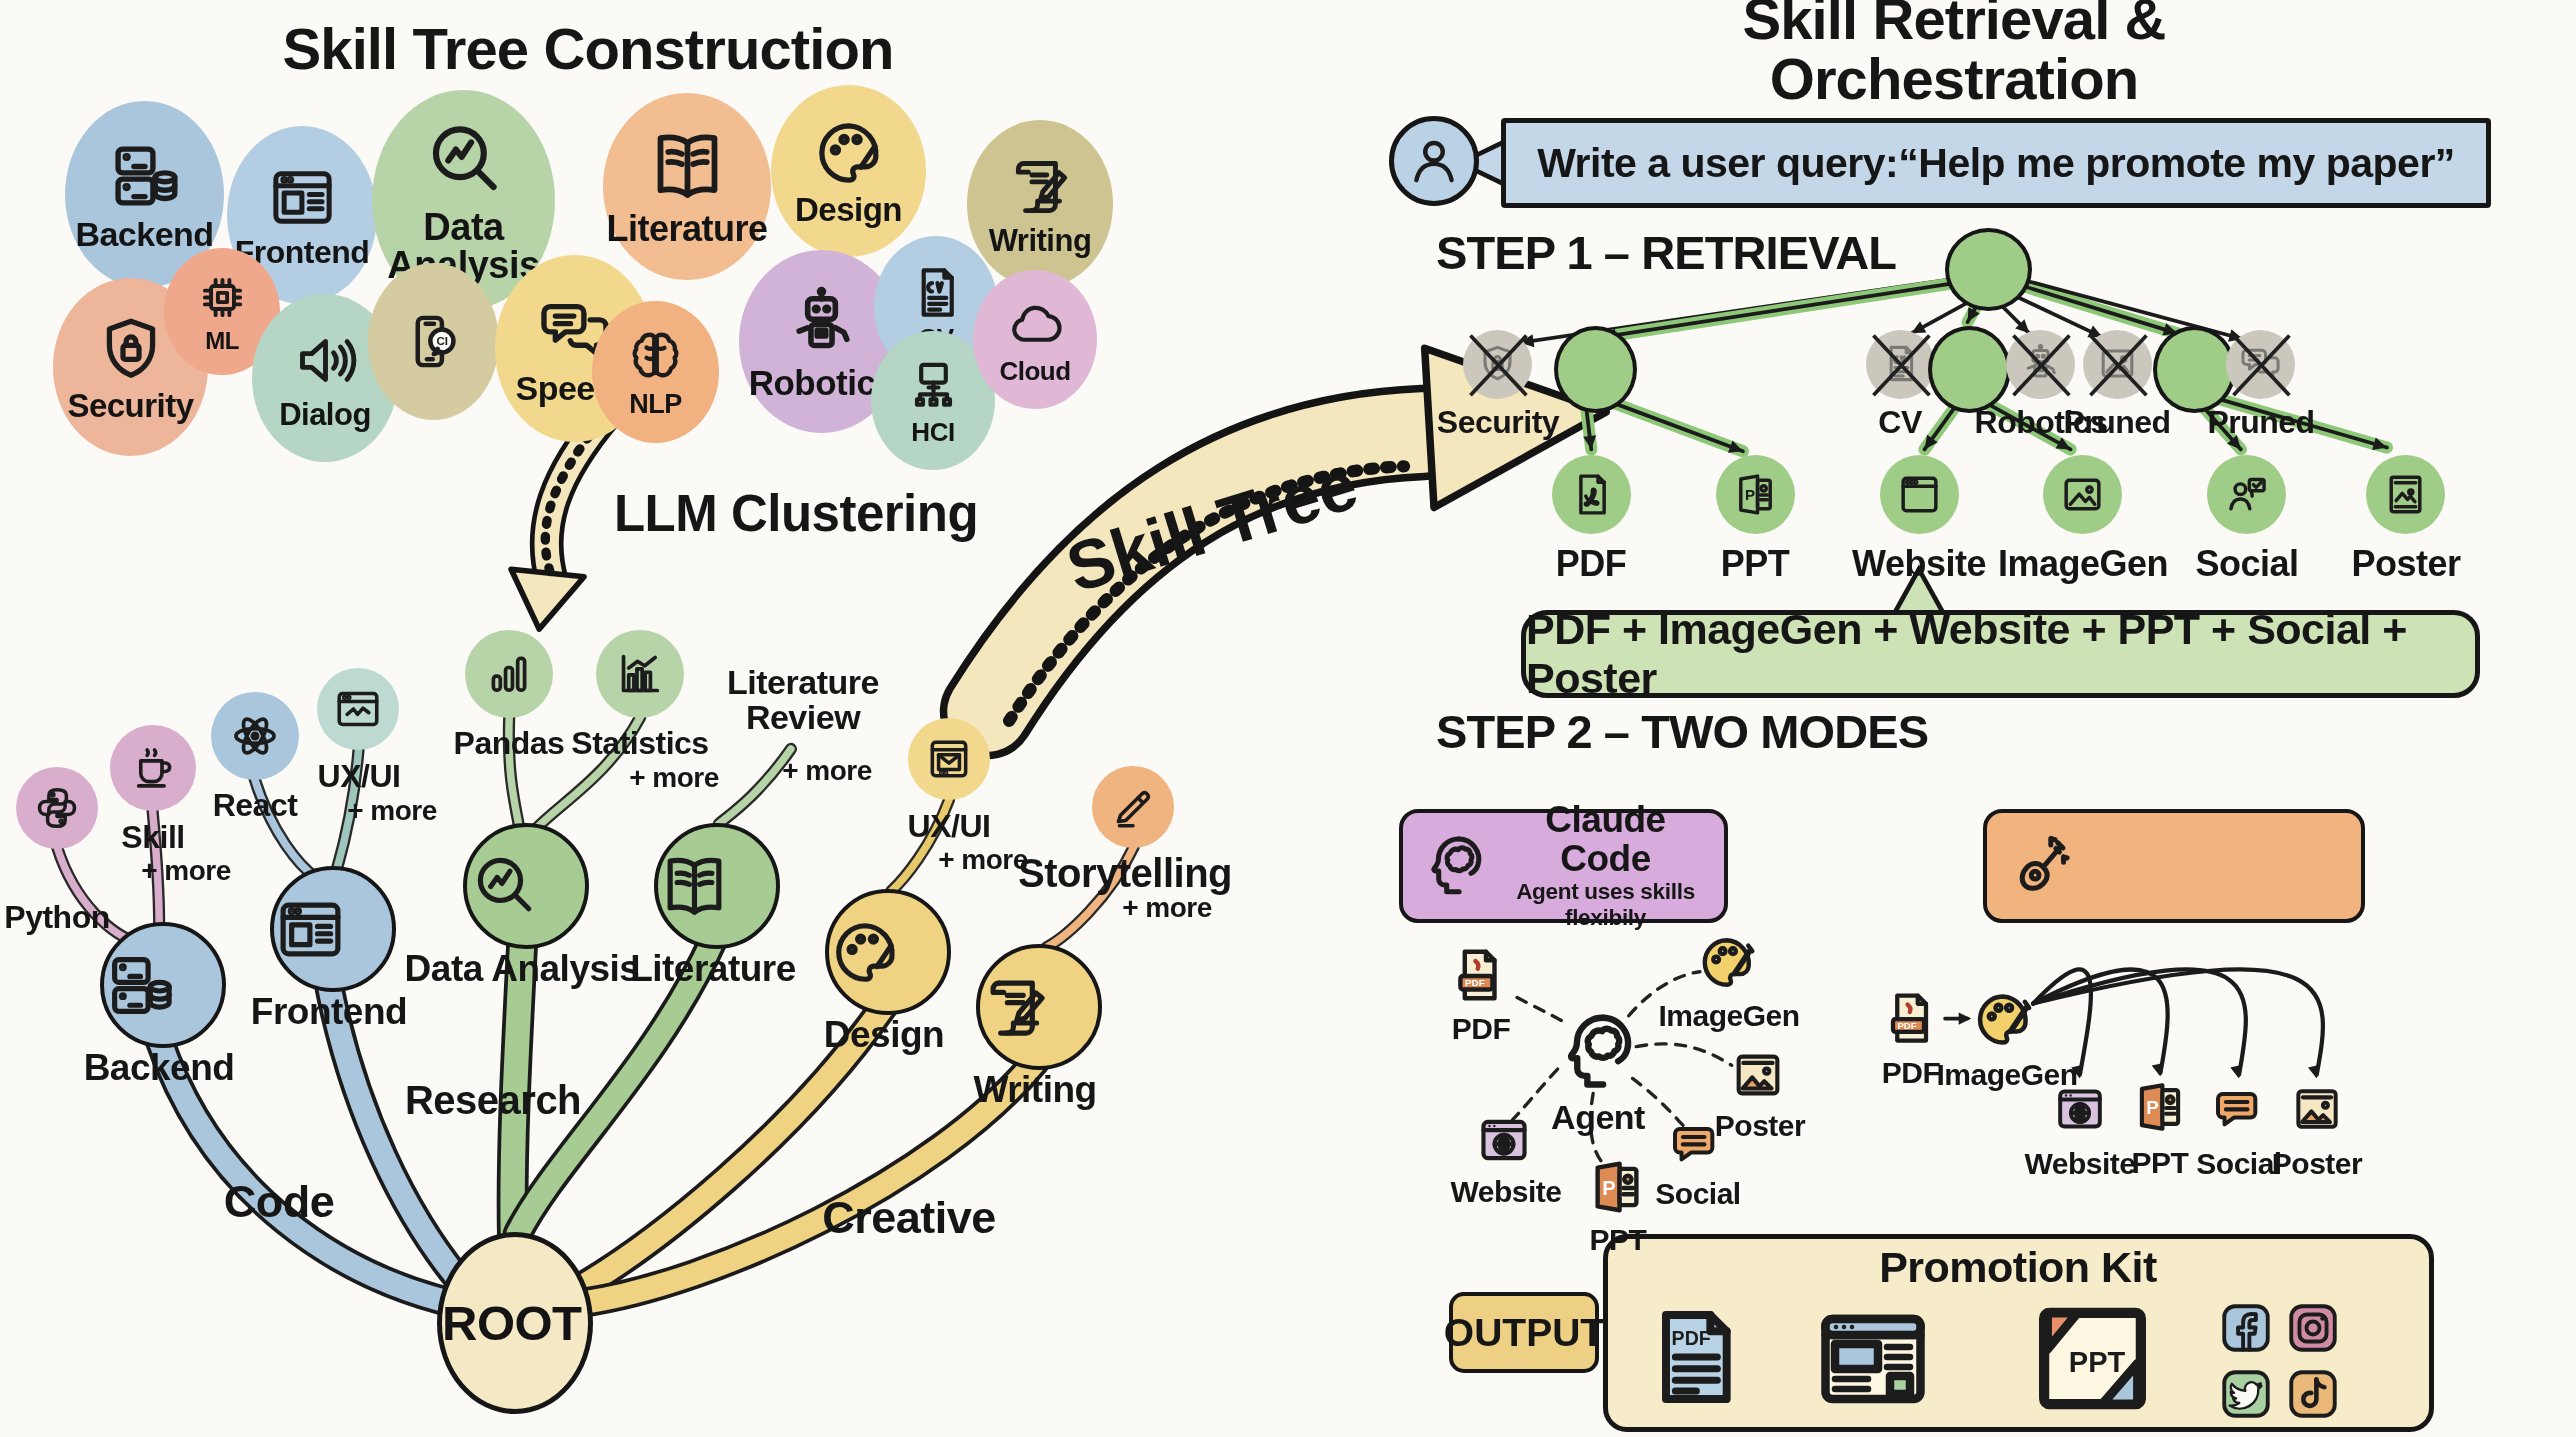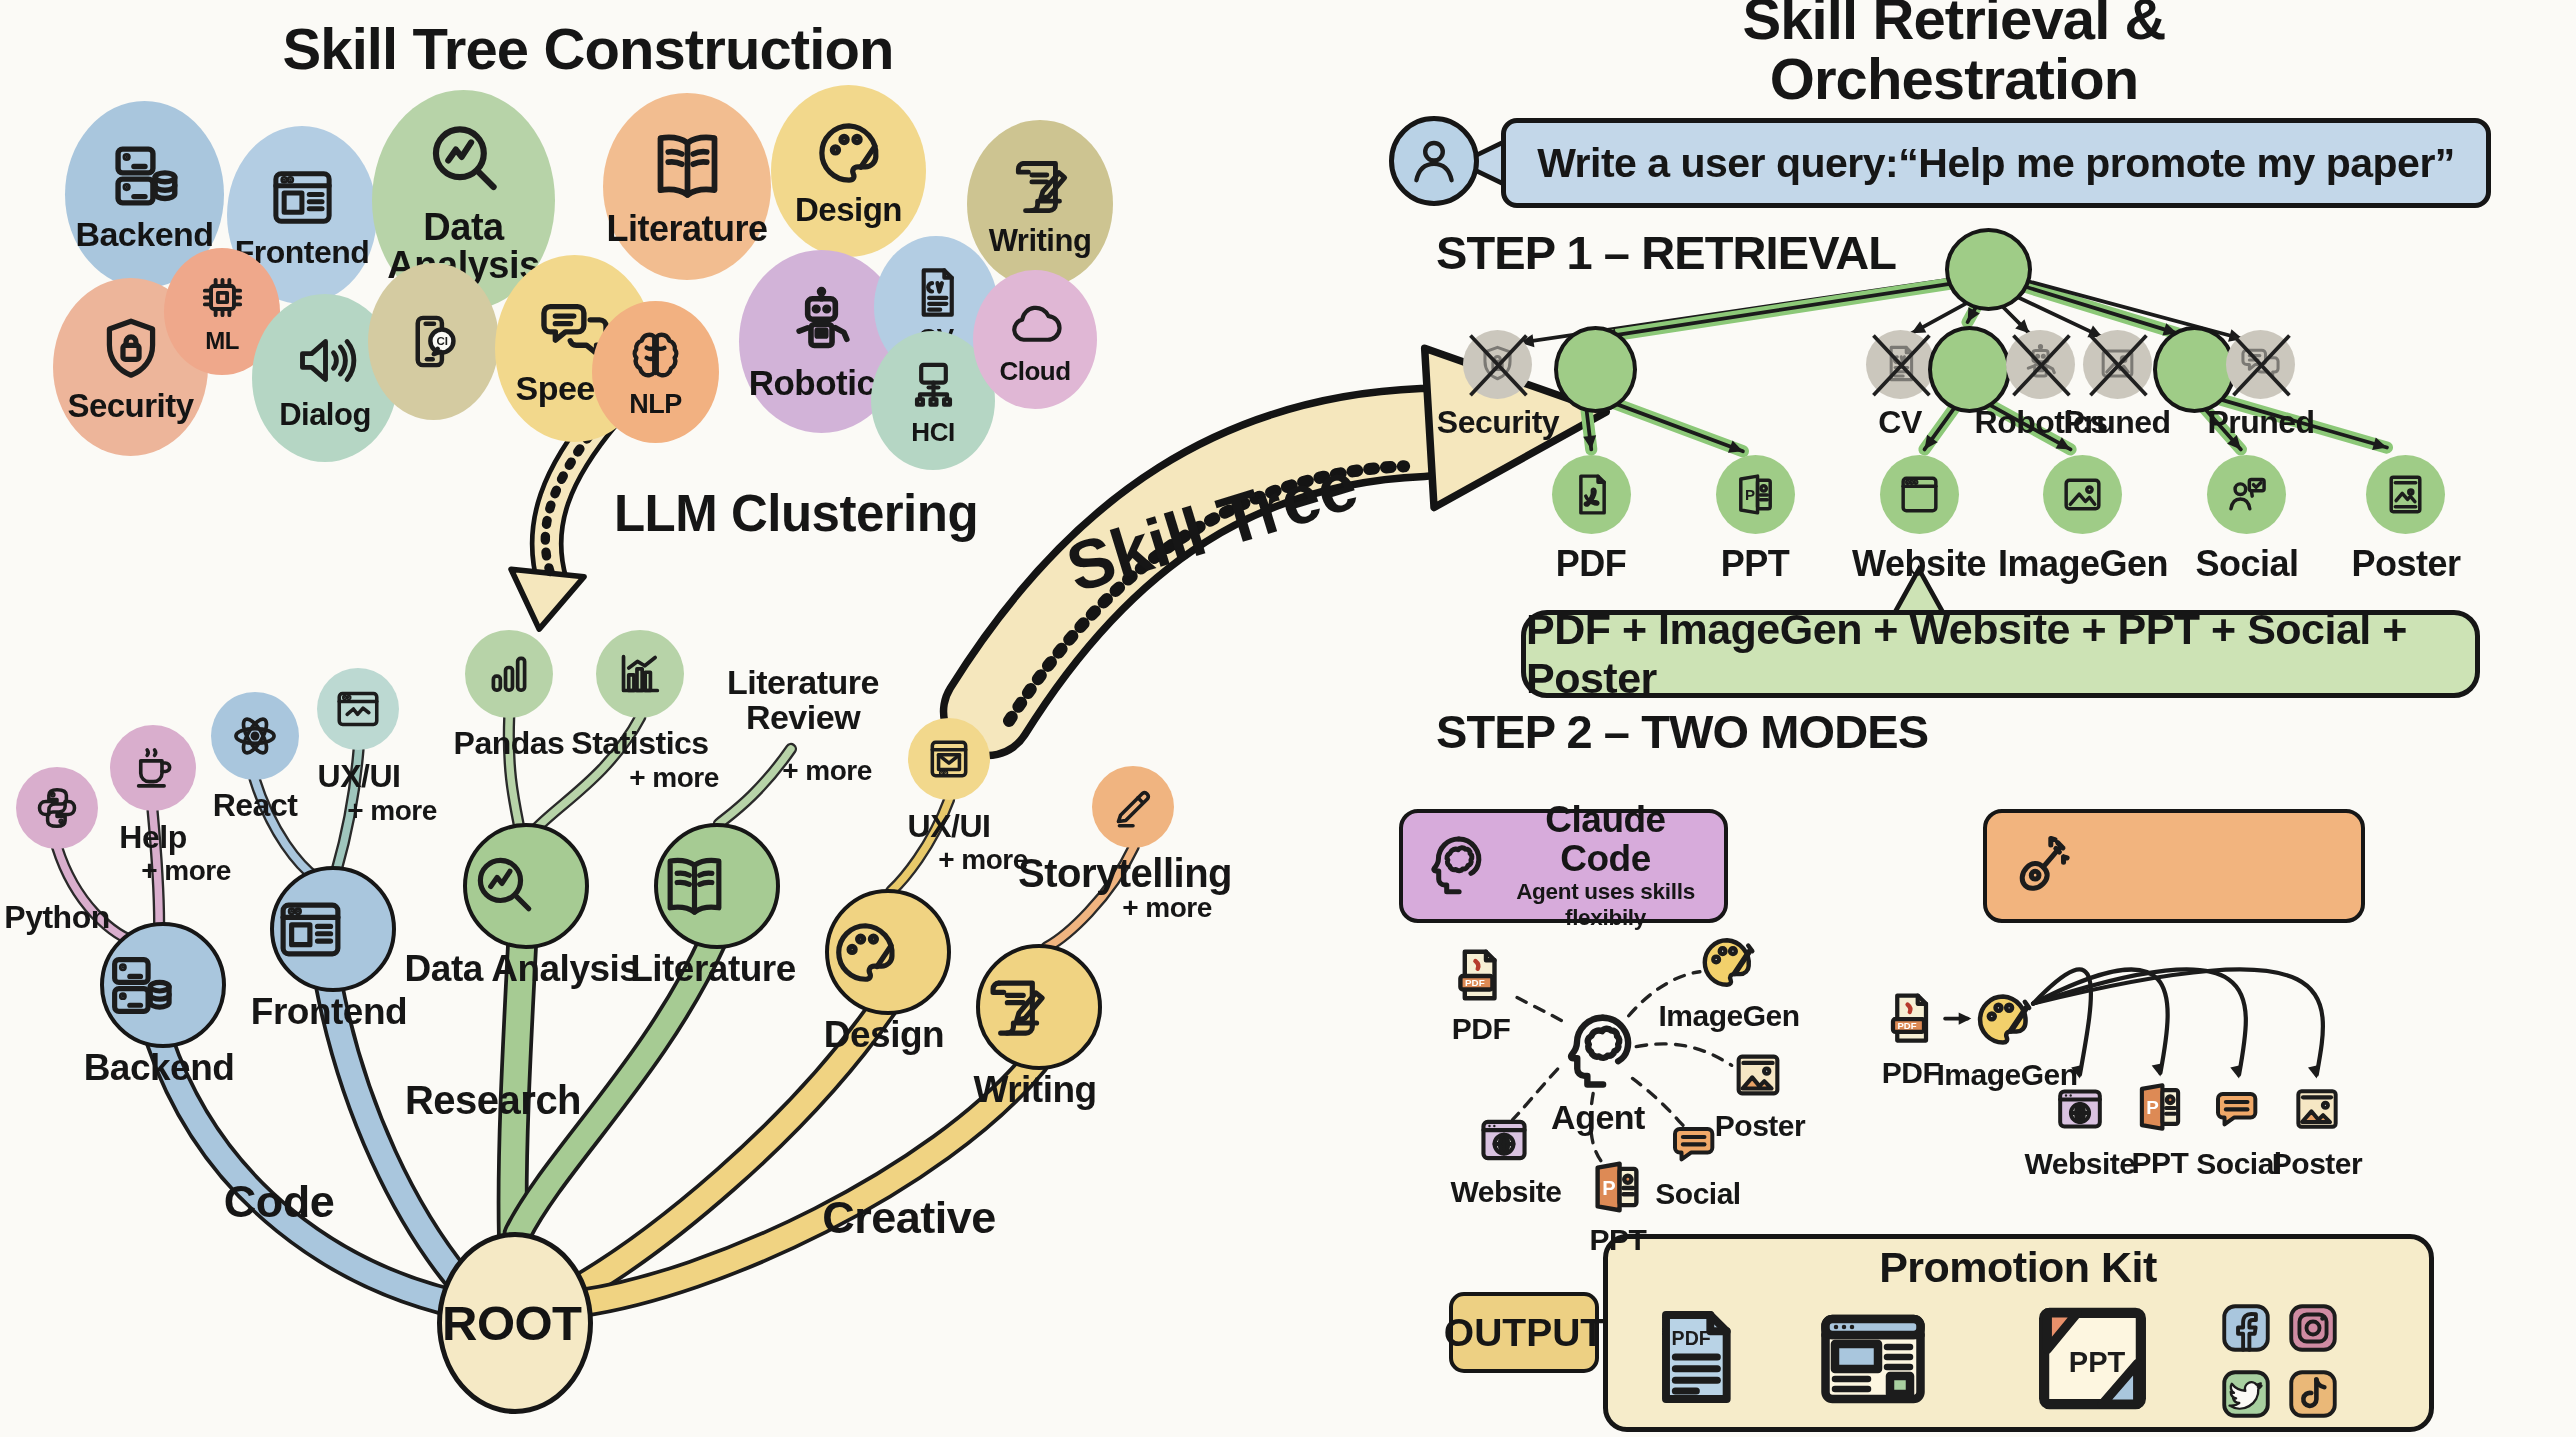--- a/index.html
+++ b/index.html
@@ -16,21 +16,21 @@
   .node{position:absolute;border-radius:50%;border:4.7px solid #161616;display:flex;align-items:center;justify-content:flex-start;}
   .leafc{position:absolute;border-radius:50%;display:flex;align-items:center;justify-content:center;}
   .prune{position:absolute;border-radius:50%;background:#cbc7bd;display:flex;align-items:center;justify-content:center;}
   .gnode{position:absolute;border-radius:50%;background:#9fcc87;border:4.7px solid #161616;}
   .gleaf{position:absolute;border-radius:50%;background:#9fcc87;display:flex;align-items:center;justify-content:center;}
   .box{position:absolute;border:4.7px solid #161616;display:flex;align-items:center;box-sizing:border-box;}
   .ic{fill:none;stroke:#1c1c1c;stroke-width:1.7;stroke-linecap:round;stroke-linejoin:round;}
   .ic text{font-family:"Liberation Sans","DejaVu Sans",sans-serif;}
   .bubble svg,.node svg,.gleaf svg{flex:none;}
   .qbubble{position:absolute;left:1501px;top:118px;width:990px;height:90px;background:#c3d7e9;
-           border:5.6px solid #161616;border-radius:16px;display:flex;align-items:center;justify-content:center;
+           border:5.6px solid #161616;border-radius:4px;display:flex;align-items:center;justify-content:center;
            font-size:41px;font-weight:800;letter-spacing:-0.5px;box-sizing:border-box;}
   .result{position:absolute;left:1521px;top:610px;width:959px;height:88px;background:#cde3b5;
           border:5.6px solid #161616;border-radius:26px;display:flex;align-items:center;justify-content:center;
           font-size:43px;font-weight:800;letter-spacing:-0.5px;box-sizing:border-box;}
   .modebox{border-radius:19px;padding:9.4px 15px;gap:13px;}
   .modebox .mtxt{flex:1;text-align:center;}
   .mtitle{font-size:37px;font-weight:800;letter-spacing:-0.5px;line-height:1.05;}
   .msub{font-size:22.5px;font-weight:700;letter-spacing:-0.3px;}
   .avatar{position:absolute;left:1389px;top:116px;width:90px;height:90px;border-radius:50%;
           background:#b9d2e6;border:5.6px solid #161616;display:flex;align-items:center;justify-content:center;box-sizing:border-box;}
@@ -359,21 +359,21 @@
       </div>
       <div class="lbl" style="left:57px;top:918px;font-size:32px;">Python</div>
       <div class="leafc" style="left:110px;top:725px;width:86px;height:86px;background:#d9aecd;">
         <svg class="ic" viewBox="0 0 24 24" width="51" height="51">
           <path d="M6 8.4h10v5.8a4 4 0 01-4 4h-2a4 4 0 01-4-4z"></path>
           <path d="M16 9.4h1.6a2 2 0 010 4H16"></path>
           <path d="M9 5.8c.8-1 .8-1.6 0-2.6M12.5 5.8c.8-1 .8-1.6 0-2.6"></path>
           <line x1="5" y1="20.2" x2="17" y2="20.2"></line>
         </svg>
       </div>
-      <div class="lbl" style="left:153px;top:838px;font-size:32px;">Help</div>
+      <div class="lbl" style="left:153px;top:838px;font-size:32px;">Skill</div>
       <div class="lbl" style="left:186px;top:871px;font-size:28px;">+ more</div>
       <div class="leafc" style="left:211px;top:692px;width:88px;height:88px;background:#a9c6dd;">
         <svg class="ic" viewBox="0 0 24 24" width="52" height="52">
           <circle cx="12" cy="12" r="1.2" fill="#1c1c1c"></circle>
           <ellipse cx="12" cy="12" rx="8.8" ry="3.4"></ellipse>
           <ellipse cx="12" cy="12" rx="8.8" ry="3.4" transform="rotate(60 12 12)"></ellipse>
           <ellipse cx="12" cy="12" rx="8.8" ry="3.4" transform="rotate(120 12 12)"></ellipse>
         </svg>
       </div>
       <div class="lbl" style="left:255px;top:806px;font-size:32px;">React</div>

